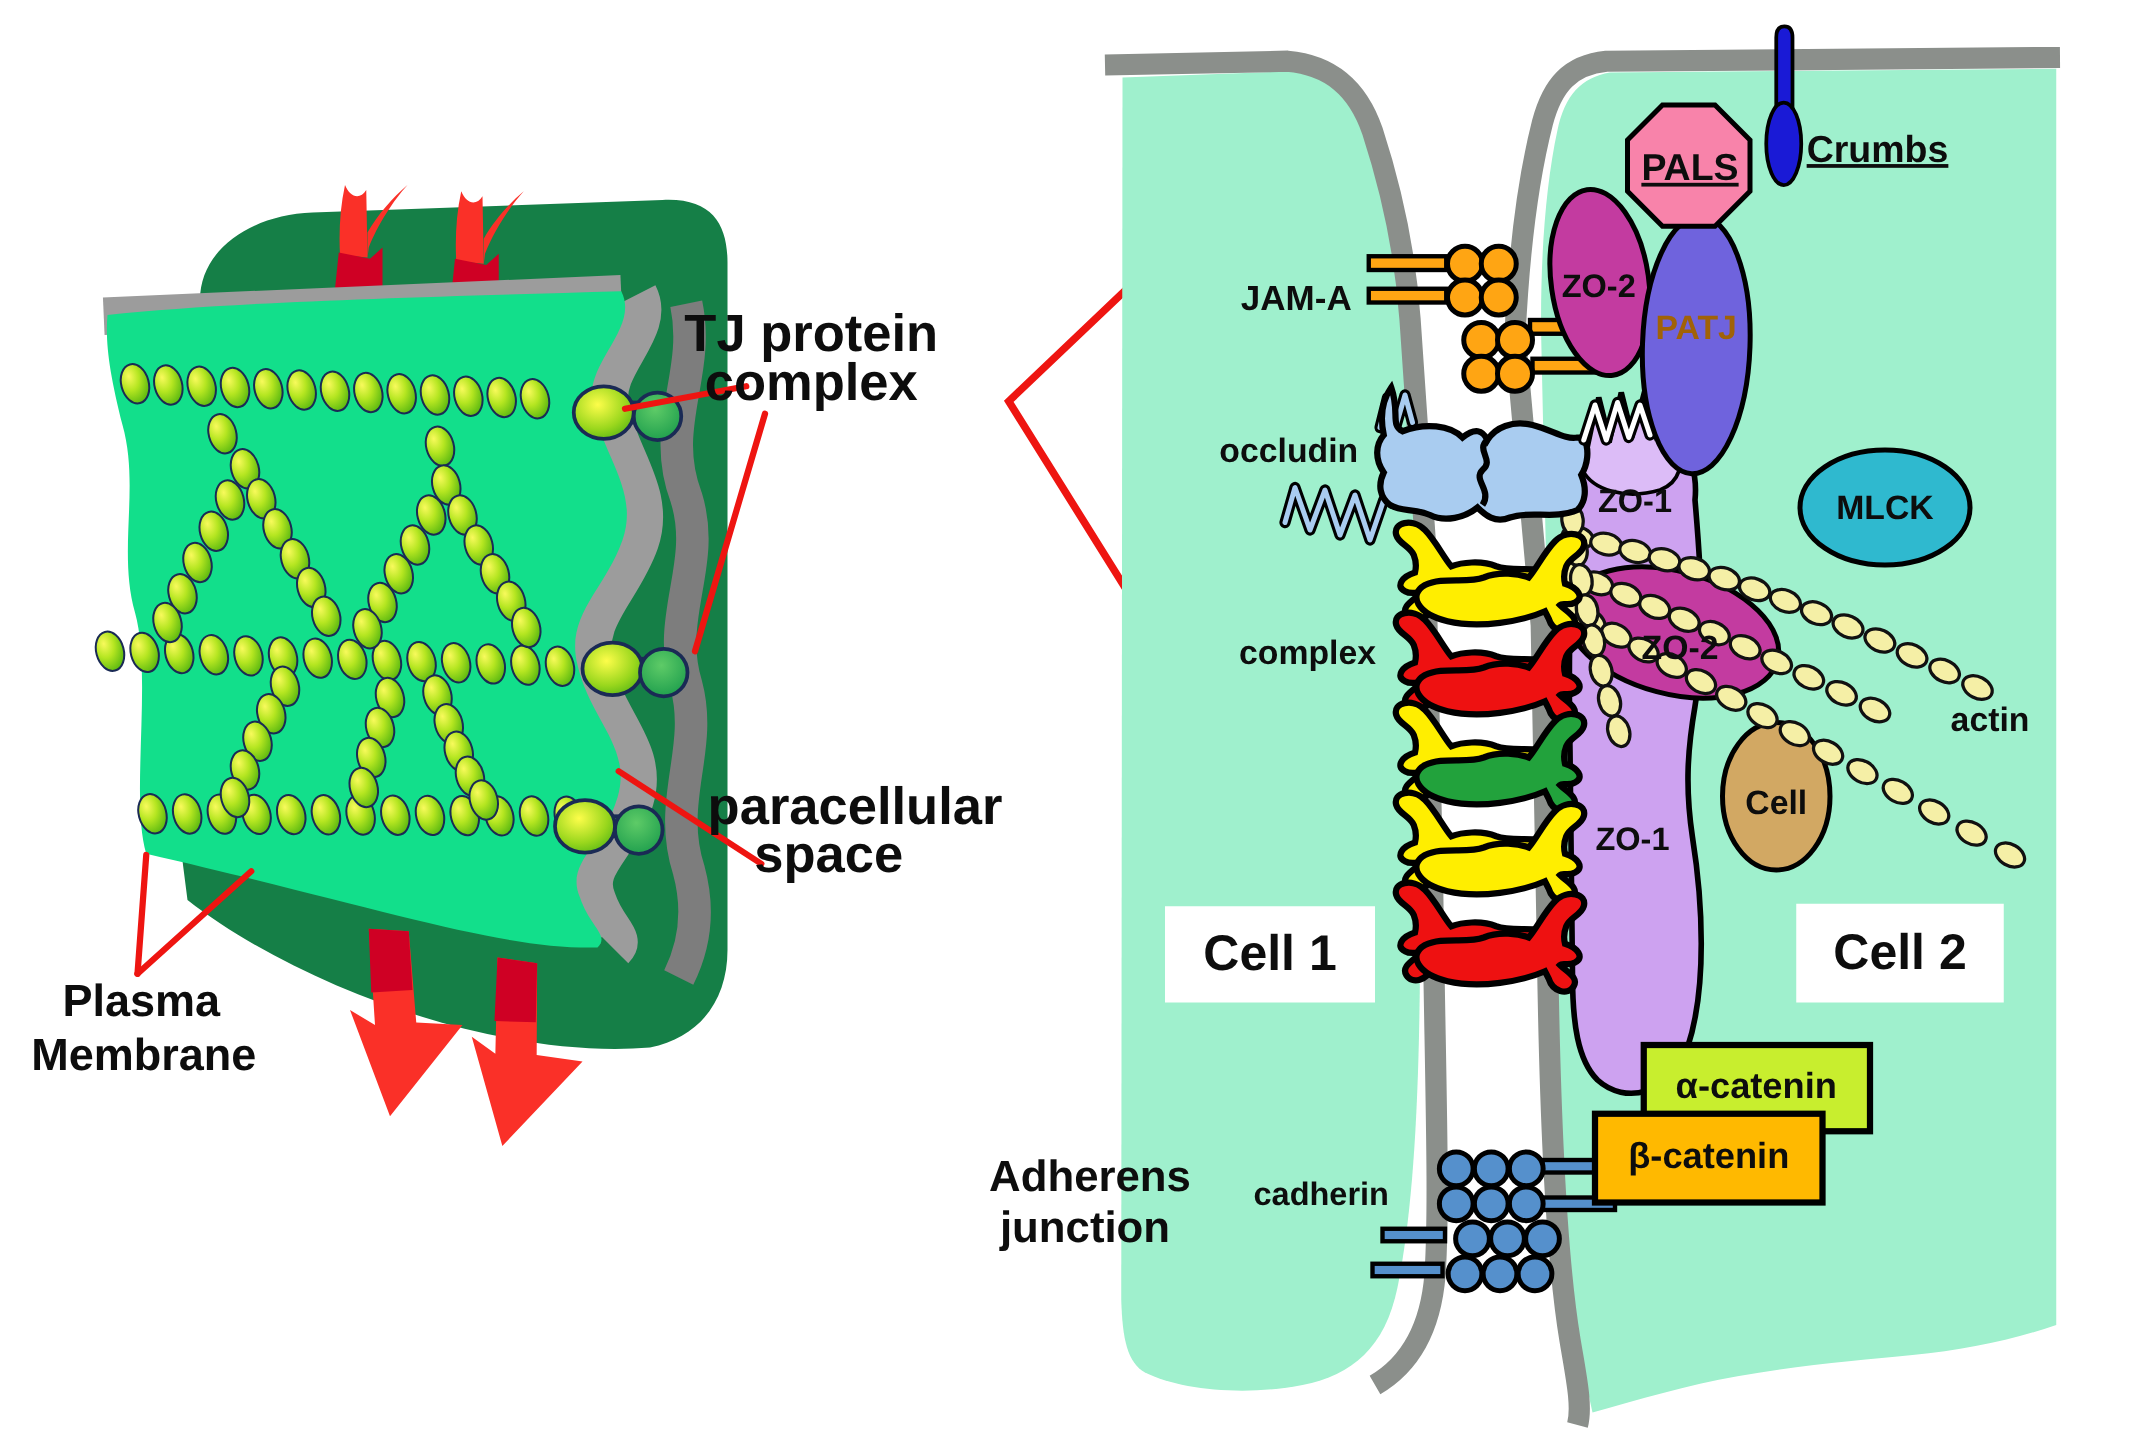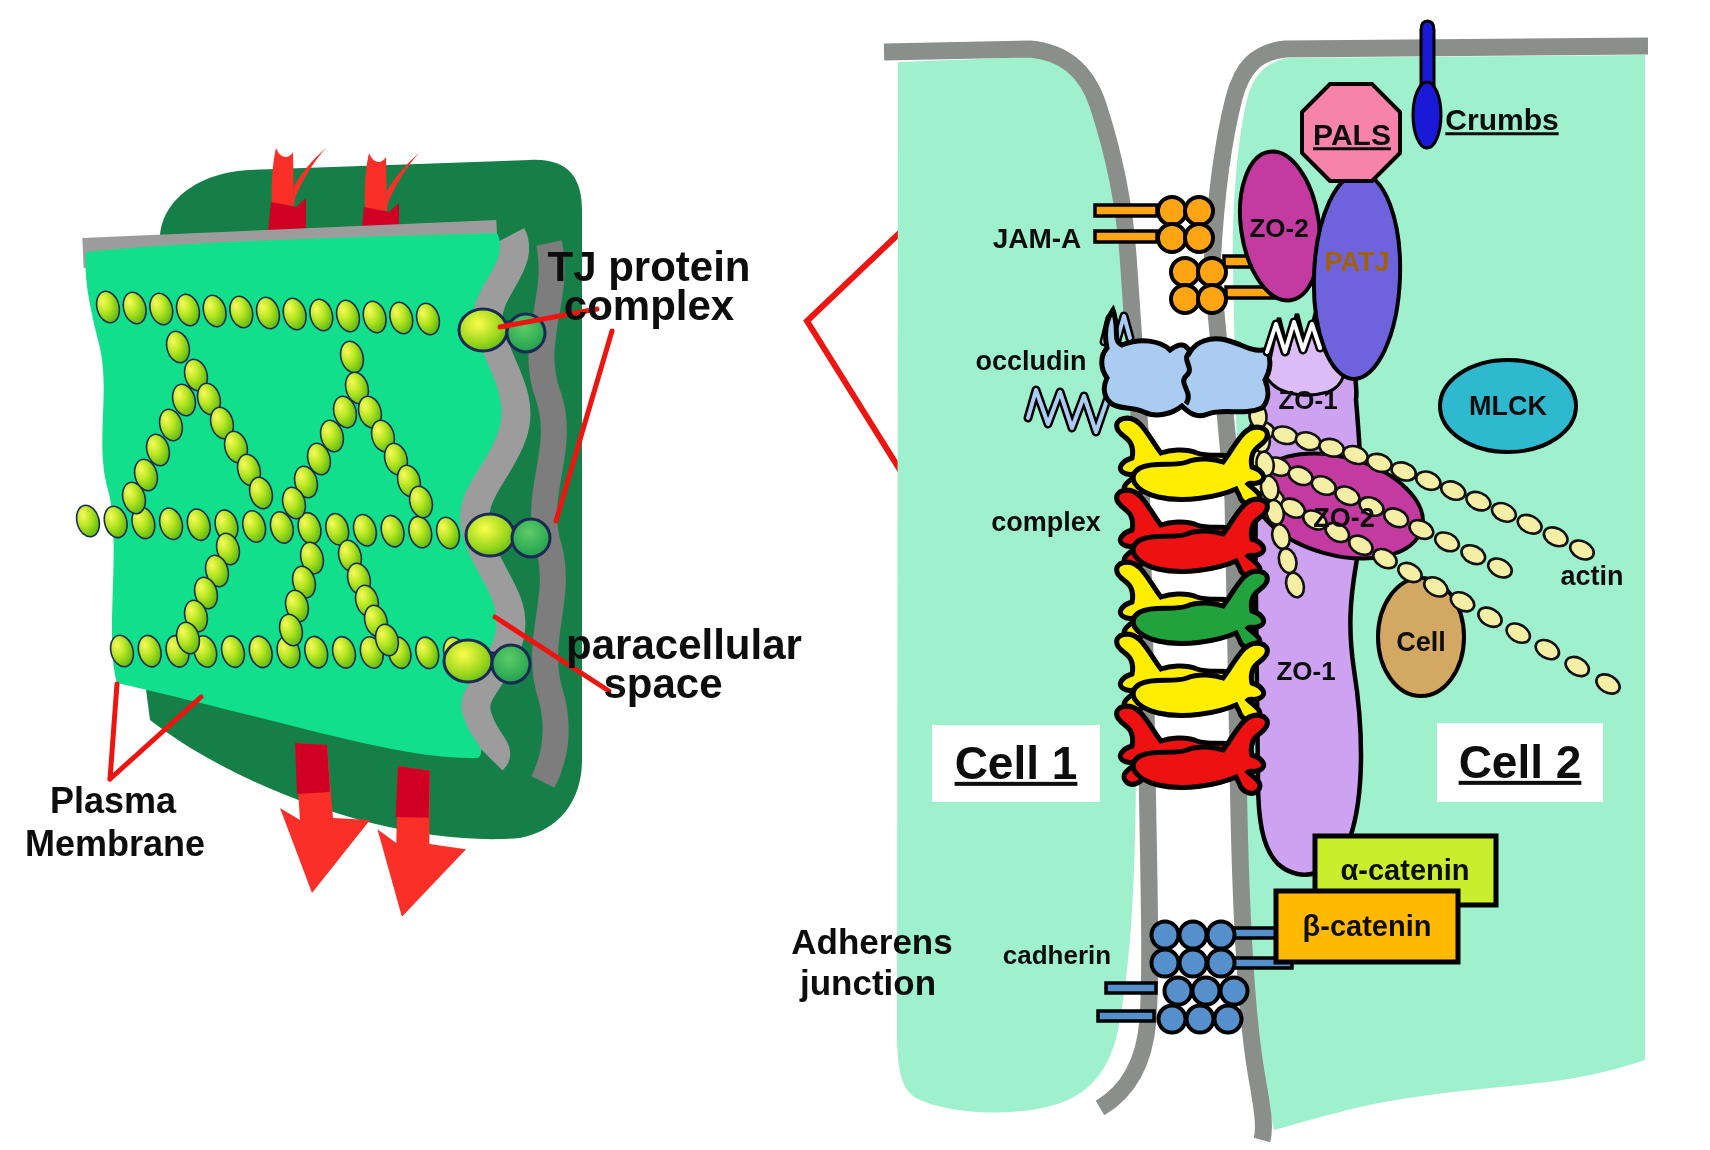--- a/index.html
+++ b/index.html
@@ -1,21 +1,21 @@
 <!DOCTYPE html>
 <html><head>
 <meta charset="utf-8">
 <style>
   html,body{margin:0;padding:0;background:#ffffff;}
   #stage{position:relative;width:1710px;height:1150px;background:#ffffff;overflow:hidden;
          font-family:"Liberation Sans","DejaVu Sans",sans-serif;}
   #art{position:absolute;left:0;top:0;}
   .lbl{position:absolute;transform:translate(-50%,-50%);white-space:nowrap;
        font-weight:bold;color:#0d0d0d;line-height:1.05;text-align:center;}
-  .s44{font-size:46px;text-decoration:underline;} .s36{font-size:36px;} .s35{font-size:35px;margin-left:27px;} .s34{font-size:42px;}
+  .s44{font-size:40px;} .s36{font-size:36px;} .s35{font-size:35px;margin-left:27px;} .s34{font-size:42px;}
   .s30{font-size:30px;text-decoration:underline;} .s29{font-size:29px;} .s28{font-size:28px;margin-top:32px;} .s27{font-size:27px;} .s26{font-size:26px;}
 </style>
 </head>
 <body>
 
 <div id="stage">
 <svg id="art" width="1710" height="1150" viewBox="0 0 1710 1150">
   <defs>
     <radialGradient id="gbead" cx="35%" cy="28%" r="80%">
       <stop offset="0%" stop-color="#f8fa5c"></stop>

